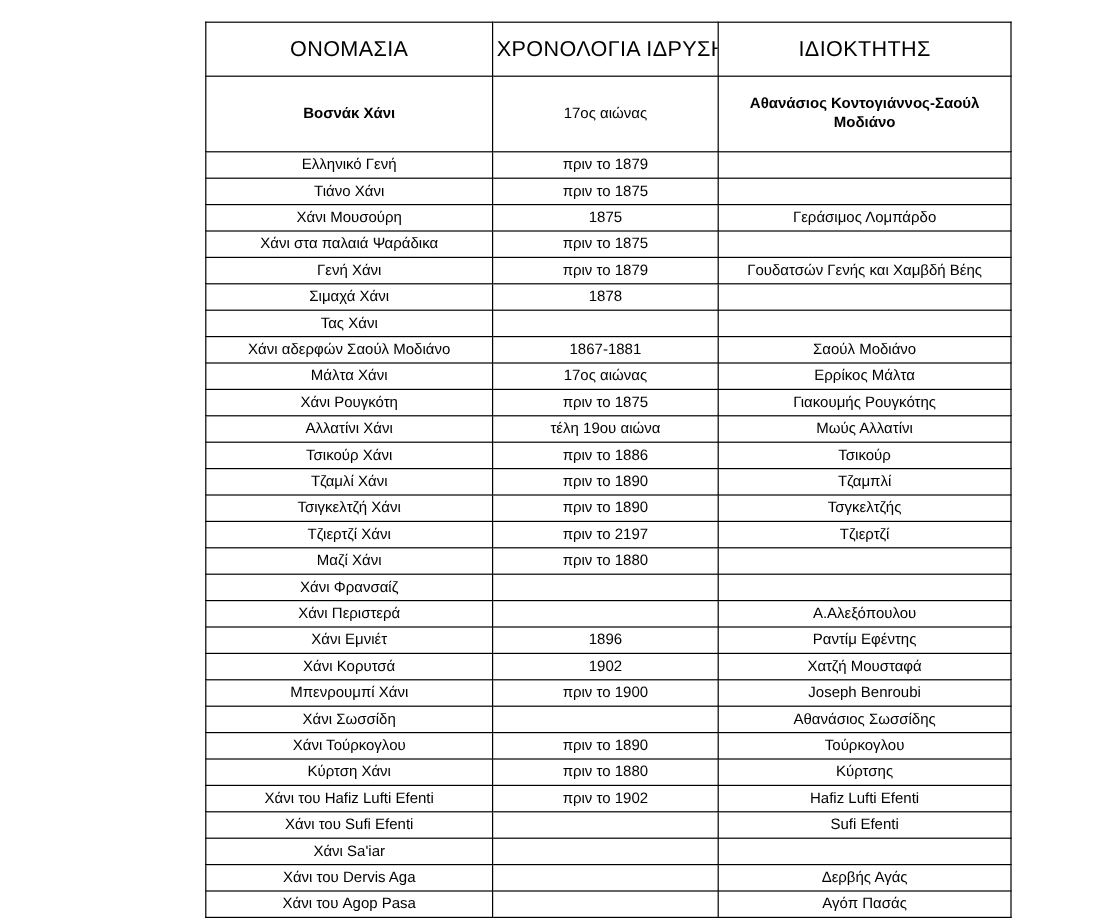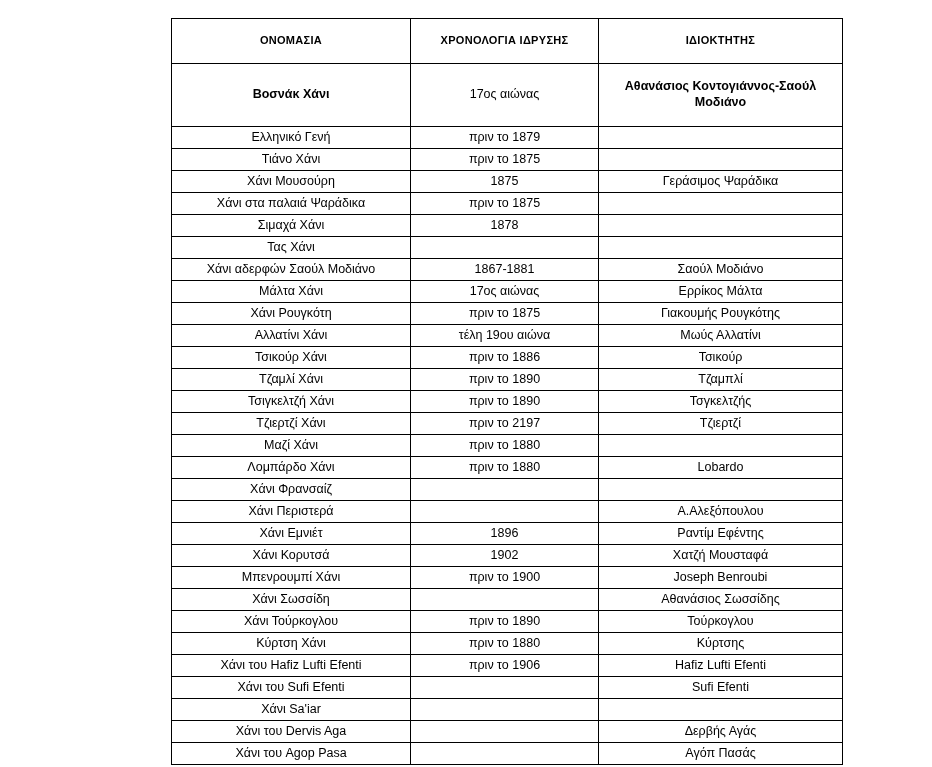--- a/index.html
+++ b/index.html
@@ -42,22 +42,22 @@
     vertical-align: middle;
     font-size: 12.5px;
     line-height: 1.25;
     padding: 2px 3px;
     height: 17px;
     overflow: hidden;
     white-space: nowrap;
   }
   table.hans thead th {
     height: 40px;
-    font-weight: bold;
-    font-size: 11px;
+    font-weight: normal;
+    font-size: 18px;
     letter-spacing: 0.3px;
   }
   table.hans tbody tr.tall td {
     height: 58px;
     white-space: normal;
   }
   table.hans td.wrap {
     white-space: normal;
     font-weight: bold;
   }
@@ -92,26 +92,31 @@
             <td></td>
           </tr>
           <tr>
             <td>Τιάνο Χάνι</td>
             <td>πριν το 1875</td>
             <td></td>
           </tr>
           <tr>
             <td>Χάνι Μουσούρη</td>
             <td>1875</td>
-            <td>Γεράσιμος Ψαράδικα</td>
+            <td>Γεράσιμος Λομπάρδο</td>
           </tr>
           <tr>
             <td>Χάνι στα παλαιά Ψαράδικα</td>
             <td>πριν το 1875</td>
             <td></td>
+          </tr>
+          <tr>
+            <td>Γενή Χάνι</td>
+            <td>πριν το 1879</td>
+            <td>Γουδατσών Γενής και Χαμβδή Βέης</td>
           </tr>
           <tr>
             <td>Σιμαχά Χάνι</td>
             <td>1878</td>
             <td></td>
           </tr>
           <tr>
             <td>Τας Χάνι</td>
             <td></td>
             <td></td>
@@ -155,25 +160,20 @@
             <td>Τζιερτζί Χάνι</td>
             <td>πριν το 2197</td>
             <td>Τζιερτζί</td>
           </tr>
           <tr>
             <td>Μαζί Χάνι</td>
             <td>πριν το 1880</td>
             <td></td>
           </tr>
           <tr>
-            <td>Λομπάρδο Χάνι</td>
-            <td>πριν το  1880</td>
-            <td>Lobardo</td>
-          </tr>
-          <tr>
             <td>Χάνι Φρανσαίζ</td>
             <td></td>
             <td></td>
           </tr>
           <tr>
             <td>Χάνι Περιστερά</td>
             <td></td>
             <td>Α.Αλεξόπουλου</td>
           </tr>
           <tr>
@@ -201,21 +201,21 @@
             <td>πριν το 1890</td>
             <td>Τούρκογλου</td>
           </tr>
           <tr>
             <td>Κύρτση Χάνι</td>
             <td>πριν το 1880</td>
             <td>Κύρτσης</td>
           </tr>
           <tr>
             <td>Χάνι του Hafiz Lufti Efenti</td>
-            <td>πριν το 1906</td>
+            <td>πριν το 1902</td>
             <td>Hafiz Lufti Efenti</td>
           </tr>
           <tr>
             <td>Χάνι του Sufi Efenti</td>
             <td></td>
             <td>Sufi Efenti</td>
           </tr>
           <tr>
             <td>Χάνι Sa'iar</td>
             <td></td>

